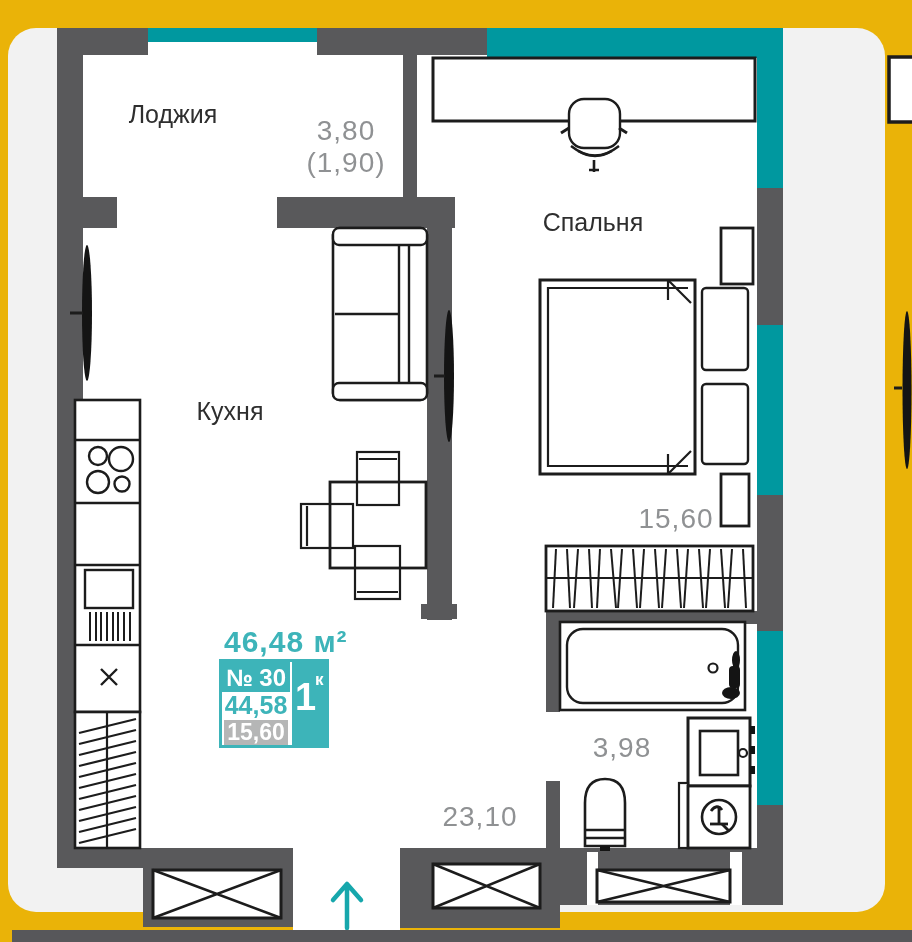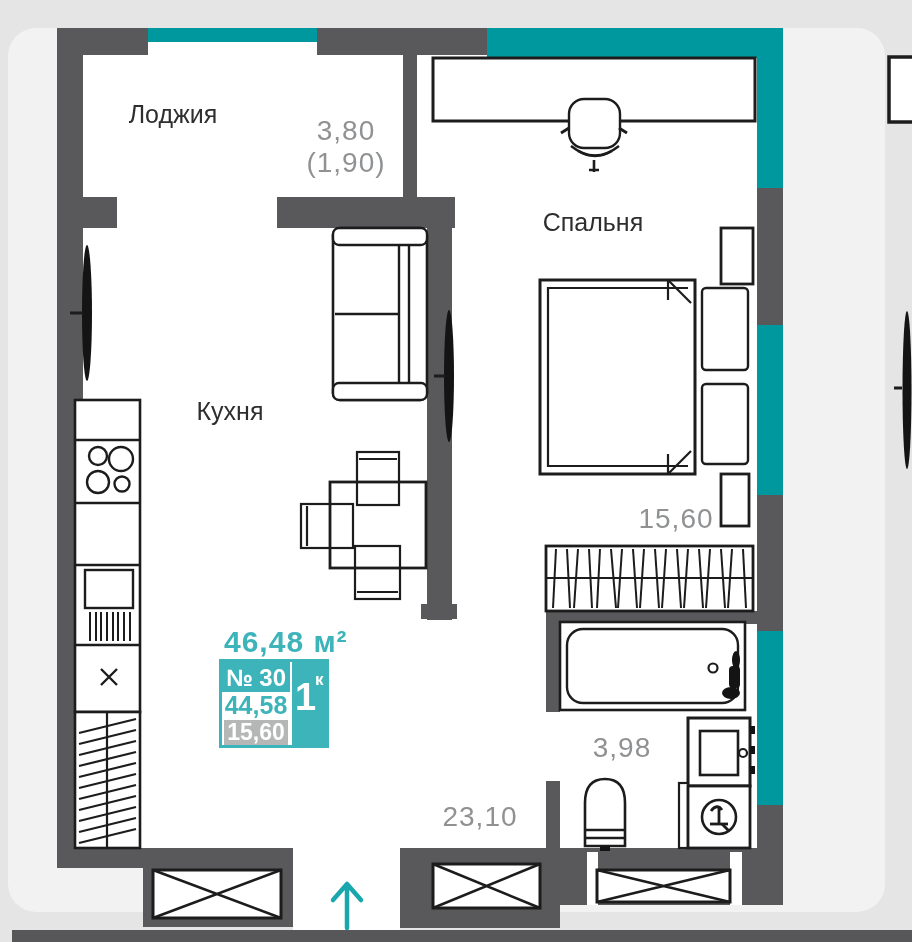--- a/index.html
+++ b/index.html
@@ -1,16 +1,16 @@
 <!DOCTYPE html>
 <html><head>
 <meta charset="utf-8">
 <style>
   html,body{margin:0;padding:0;background:#ffffff;}
-  .stage{position:relative;width:912px;height:942px;overflow:hidden;background:#e5e5e5;
+  .stage{position:relative;width:912px;height:942px;overflow:hidden;background:#eab308;
          font-family:"Liberation Sans", sans-serif;}
   svg{position:absolute;left:0;top:0;display:block;}
 
   
   .wall{fill:#59595b;}
   .accent{fill:#00989f;}
   .floor{fill:#ffffff;}
   .ln{stroke:#1c1c1c;fill:none;}
   .lnf{stroke:#1c1c1c;fill:#ffffff;}
   .blk{fill:#141414;}

